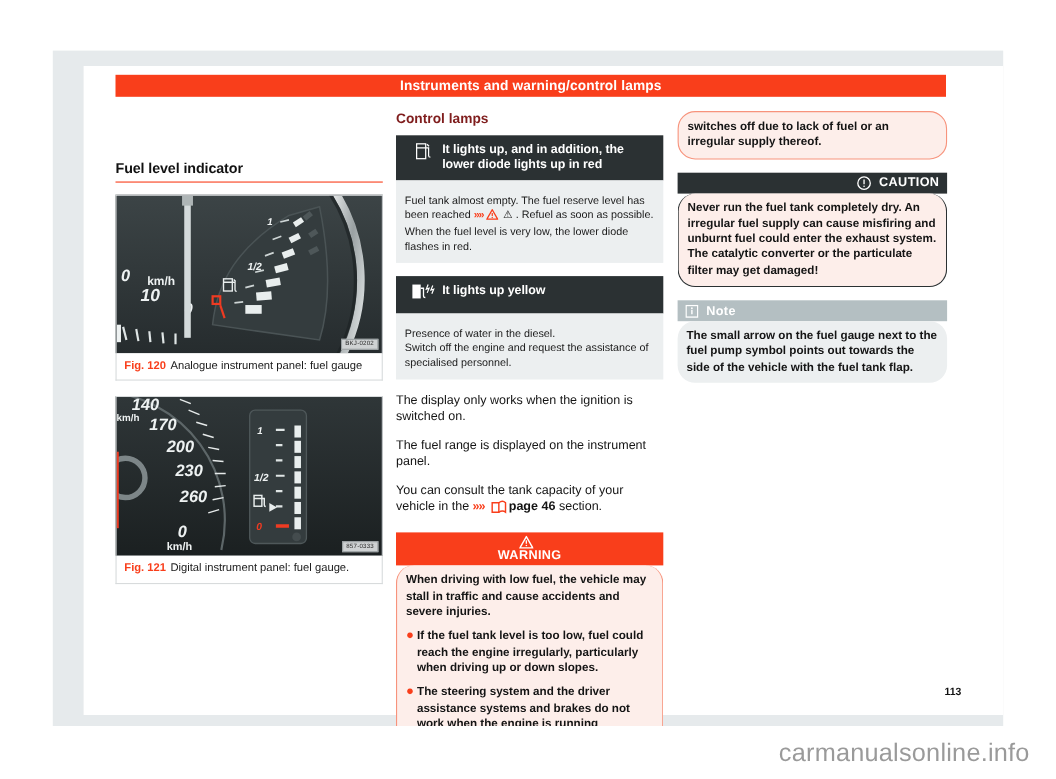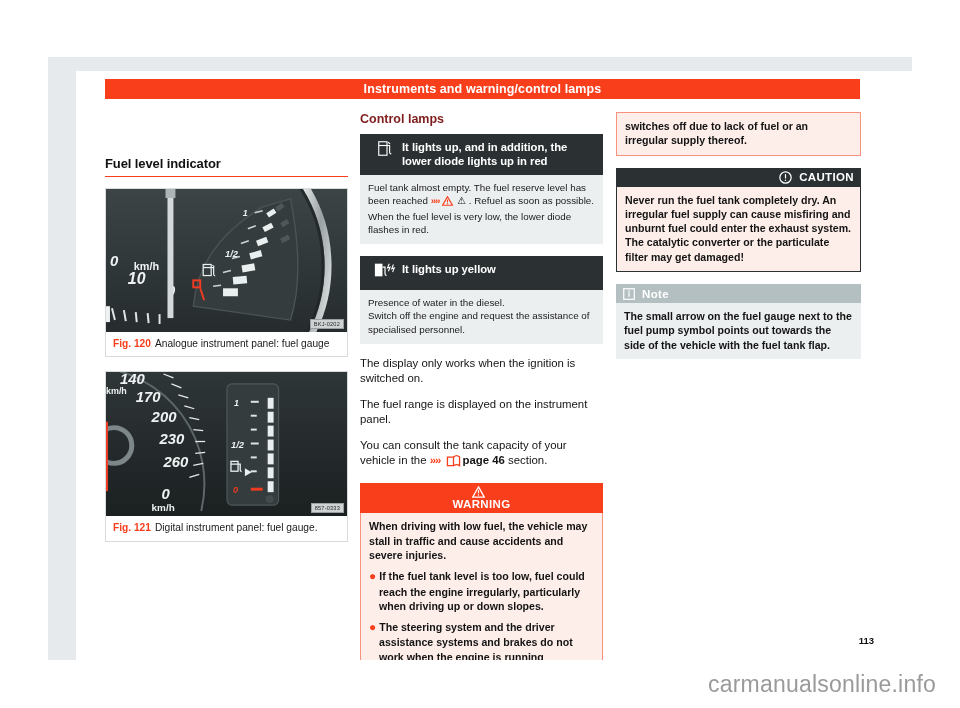--- a/index.html
+++ b/index.html
@@ -6,21 +6,21 @@
   body {
     width: 960px; height: 708px;
     background: #ffffff;
     font-family: "Liberation Sans", sans-serif;
     overflow: hidden;
     position: relative;
   }
   
   .viewer {
     position: absolute;
-    left: 0; top: 16px;
+    left: 0; top: 5px;
     width: 960px; height: 660px;
     background: #ffffff;
   }
   .page-backdrop {
     position: absolute;
     left: 48px; top: 41px;
     width: 864px; height: 618px;
     background: #e6eaec;
   }
   .page-sheet {
@@ -116,21 +116,21 @@
     display: flex; align-items: center; justify-content: center;
   }
   .lamp-title {
     font-size: 11.3px;
     font-weight: bold;
     line-height: 1.28;
     letter-spacing: -.05px;
   }
   .lamp-body {
     background: #eceff0;
-    padding: 6px 8px 8px 8px;
+    padding: 12px 8px 8px 8px;
     font-size: 9.8px;
     line-height: 1.36;
     color: #1a1a1a;
   }
   .lamp-block { margin-bottom: 12px; }
 
   
   .para {
     font-size: 11.4px;
     line-height: 1.35;
@@ -150,20 +150,21 @@
     font-size: 11.5px;
     font-weight: bold;
     letter-spacing: .35px;
   }
   .callout-bar .cb-icon { margin-right: 7px; display: flex; align-items: center; }
   .callout-body {
     font-size: 10.6px;
     line-height: 1.35;
     font-weight: bold;
     padding: 6px 8px 7px 8px;
+    border-radius: 16px;
   }
   .callout-body p { margin-bottom: 6px; }
   .callout-body p:last-child { margin-bottom: 0; }
   .bullet-line { padding-left: 10px; text-indent: -10px; }
   .bullet-dot { color: #f93e1b; font-size: 12px; }
 
   
   .warning .callout-bar { background: #f93e1b; color: #ffffff; flex-direction: column; }
   .warning .callout-body { background: #fdeeea; color: #141414; border: 1px solid #f7937c; border-top: none; }
   .warning-cont { border: 1px solid #f7937c; background: #fdeeea; color: #141414; }

